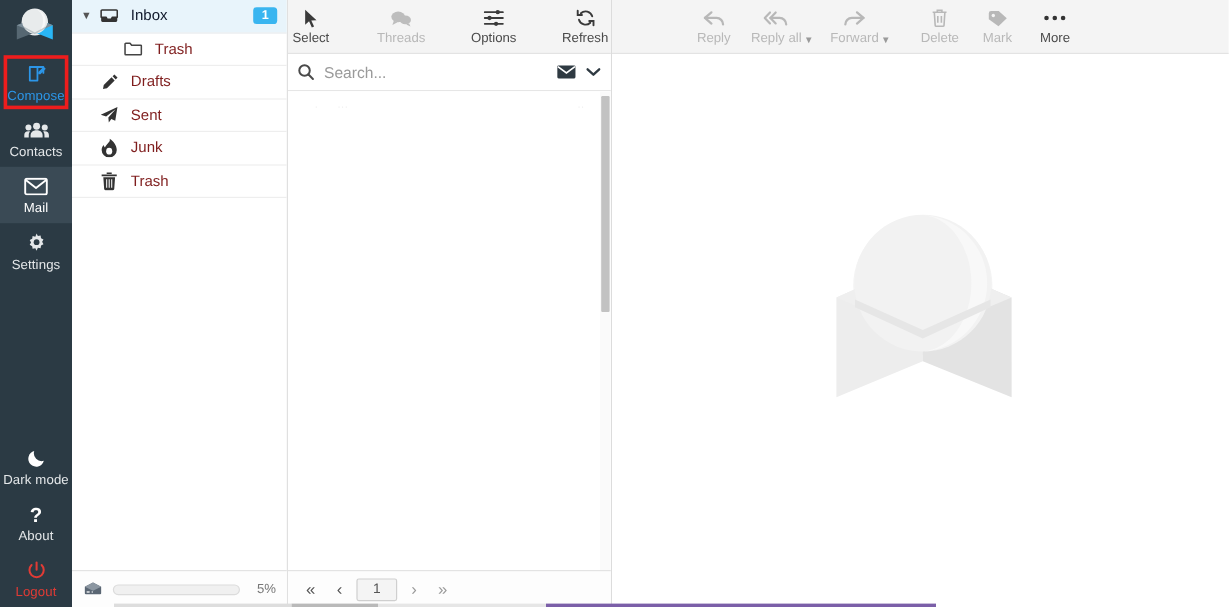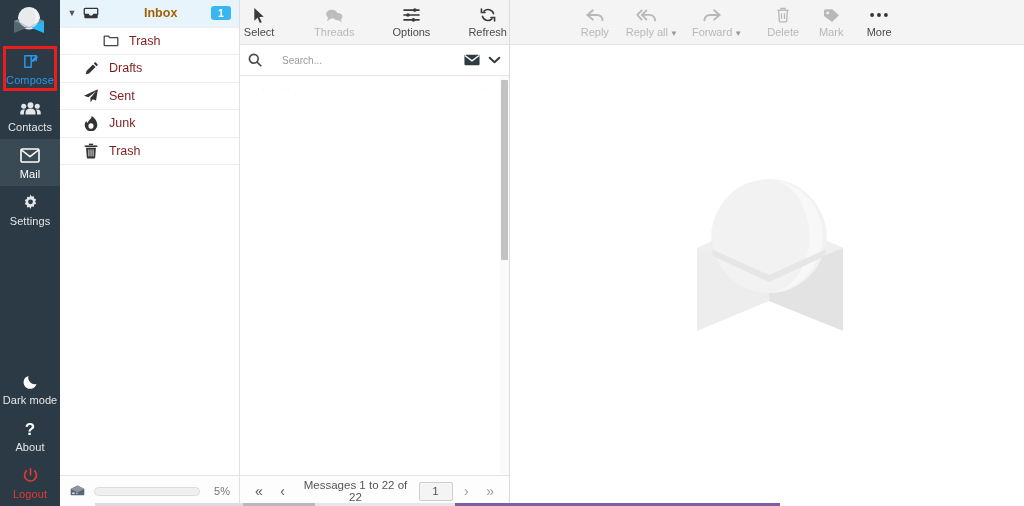--- a/index.html
+++ b/index.html
@@ -72,21 +72,21 @@
   .folder-scroll { flex: 1 1 auto; overflow: hidden; }
   .folder-row {
     height: 27.5px;
     display: flex; align-items: center;
     border-bottom: 1px solid #eeeeee;
     font-size: 12.5px; color: #4a4a4a;
     padding-right: 8px;
     position: relative;
   }
   .folder-row.selected { background: #e8f4fb; }
-  .folder-row.selected .fname { color: #a16207; font-weight: bold; margin-left: 35px; }
+  .folder-row.selected .fname { color: #0f172a; font-weight: normal; }
   .folder-row .chev {
     width: 16px; display:flex; align-items:center; justify-content:center;
     color:#555; font-size:9px; margin-left: 4px;
   }
   .folder-row .ficon {
     width: 22px; display:flex; align-items:center; justify-content:center;
     color: #444; flex: 0 0 22px;
   }
   .folder-row .fname { flex: 1 1 auto; padding-left: 7px; color:#7f1d1d; }
   .folder-row.child { padding-left: 20px; }
@@ -127,23 +127,22 @@
   .tool-btn .tbi { height: 18px; display:flex; align-items:center; justify-content:center; }
   .tool-btn .tbl { font-size: 11px; line-height: 12px; }
   .tool-btn.disabled { color: #b8b8b8; }
   .search-bar {
     height: 31px; border-bottom: 1px solid #e6e6e6;
     display: flex; align-items: center; padding: 0 8px; gap: 8px;
     background: #fff;
   }
   .search-input {
     flex: 1 1 auto; border: none; outline: none;
-    font-size: 10px; color: #333; background: transparent;
+    font-size: 13px; color: #333; background: transparent;
     font-family: "Liberation Sans", sans-serif;
-    margin-left: 12px;
   }
   .search-input::placeholder { color: #9a9a9a; }
   .list-body {
     flex: 1 1 auto; position: relative; background: #fff; overflow: hidden;
   }
   .ghost-row {
     position:absolute; top: 4px; left: 0; right: 0; height: 18px;
     opacity: .10; font-size: 9px; color:#666;
     display:flex; align-items:center; padding: 0 22px; gap: 16px;
   }
@@ -458,21 +457,20 @@
           <span class="g3">··</span>
       </div>
       <div class="list-scrollbar">
         <div class="thumb"></div>
       </div>
     </div>
 
     <div class="pager">
       <span class="pg-btn">«</span>
       <span class="pg-btn">‹</span>
-      <span class="pg-count">Messages 1 to 22 of 22</span>
       <input class="pg-input" type="text" value="1" style="">
       <span class="pg-btn dim">›</span>
       <span class="pg-btn dim">»</span>
     </div>
   </div>
 
   <div class="content">
 
     <div class="content-toolbar">
 

